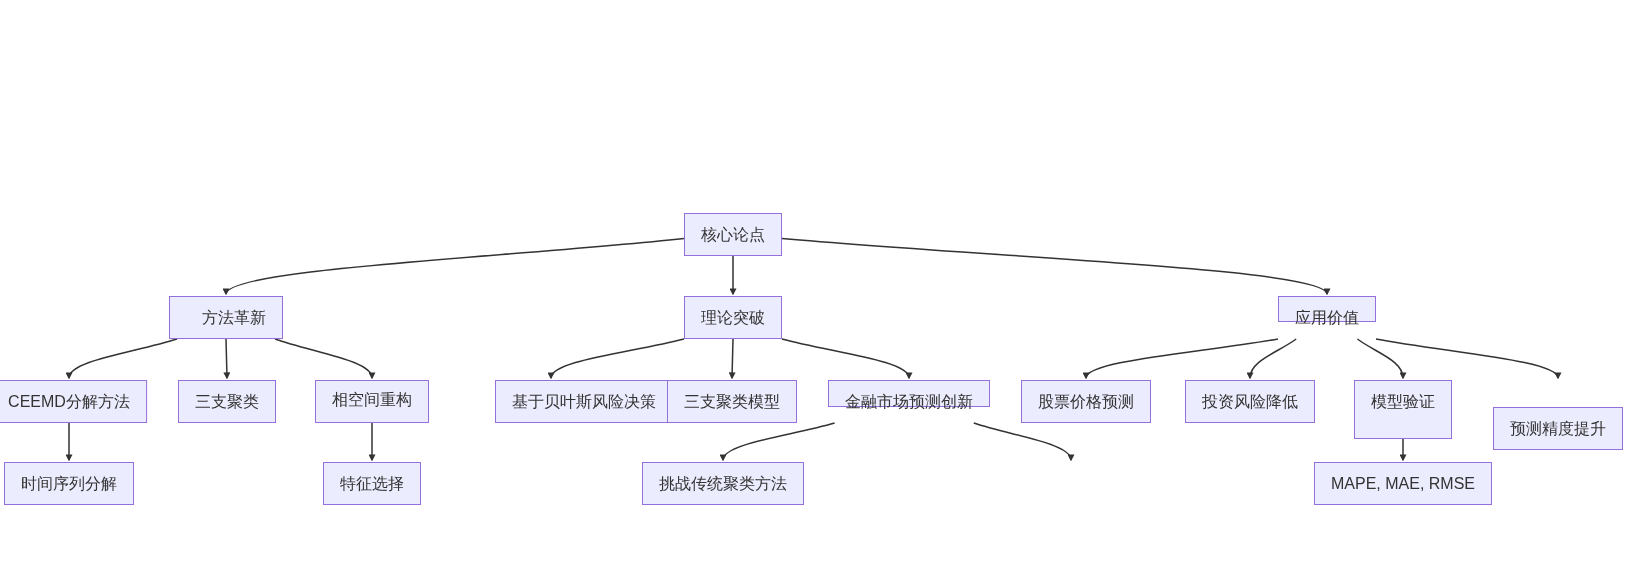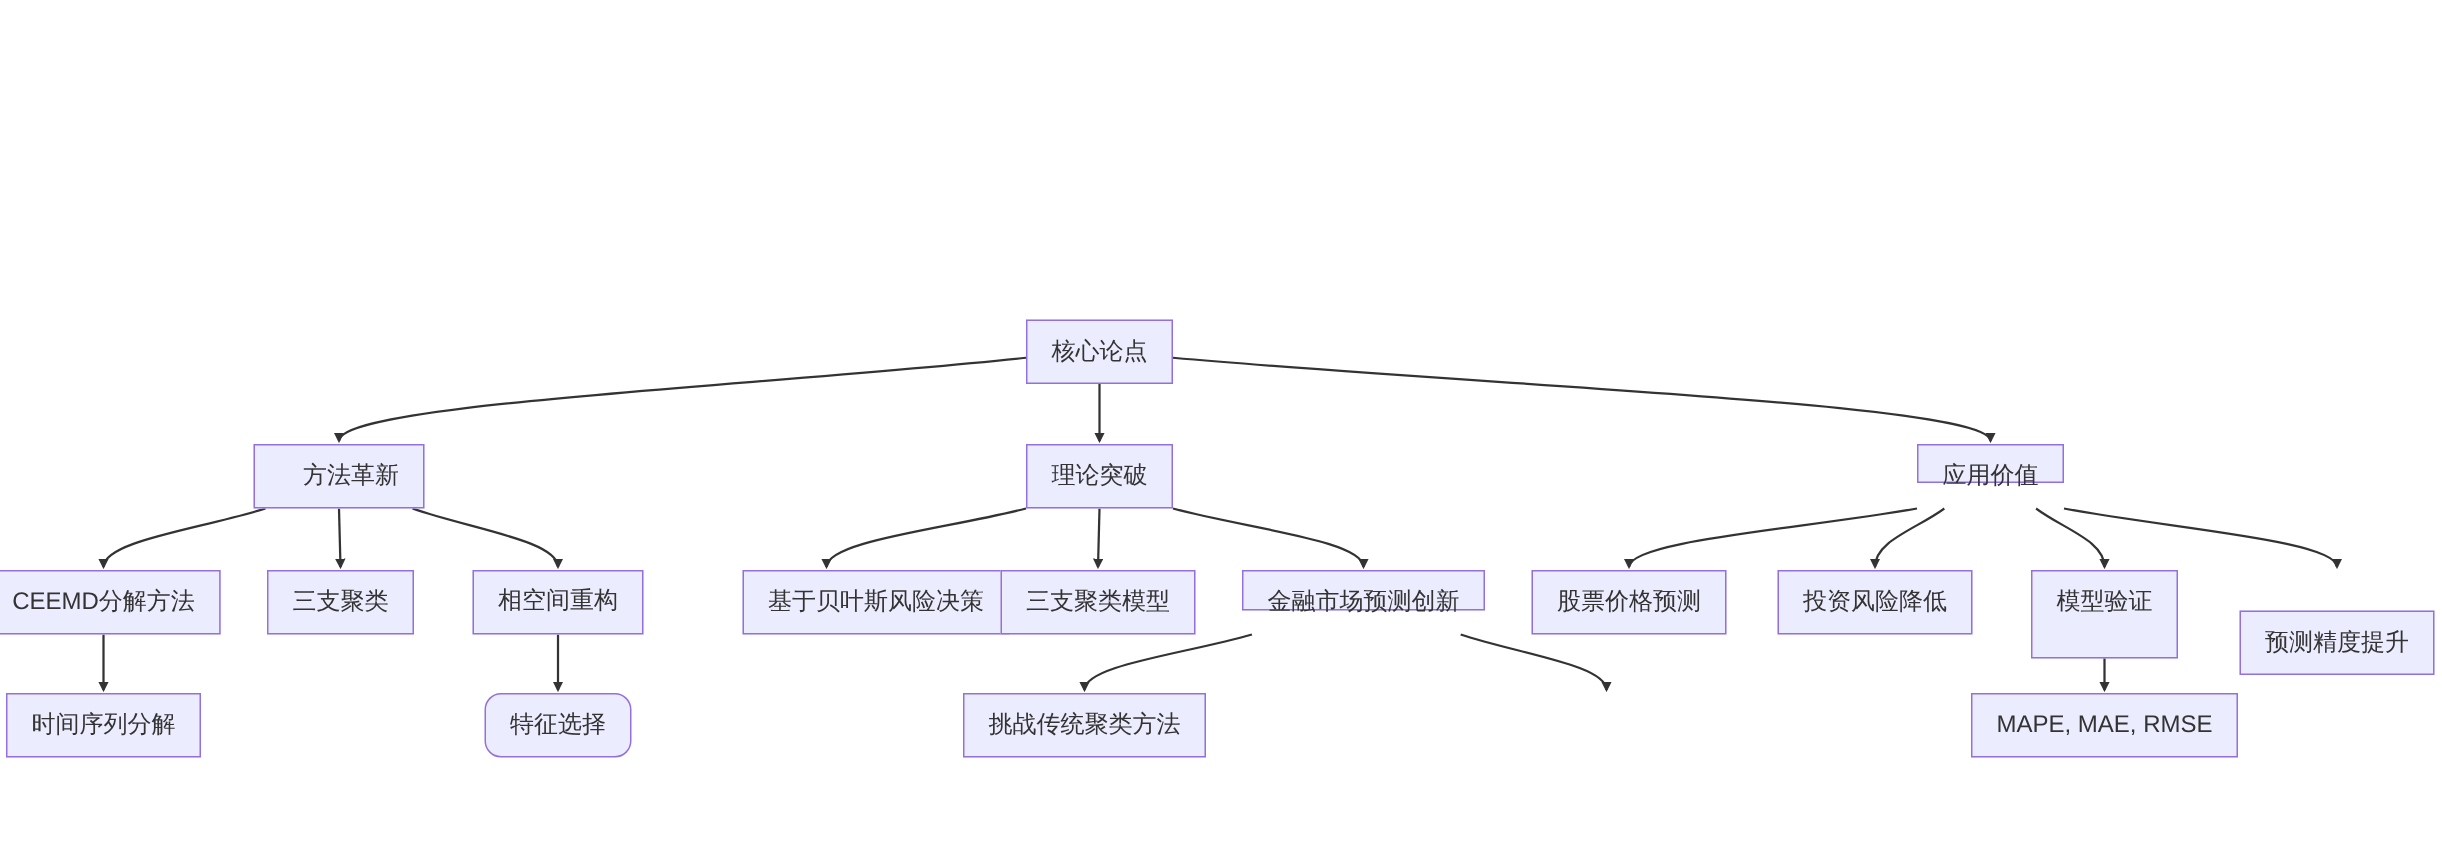--- a/index.html
+++ b/index.html
@@ -85,17 +85,17 @@
       <div class="node" style="left: 227px; top: 380px; height: 43px;">三支聚类</div>
       <div class="node" style="left: 372px; top: 380px; height: 43px; font-family: Liberation Mono, monospace;">相空间重构</div>
       <div class="node" style="left: 551px; top: 380px; height: 43px; margin-left: 33px;">基于贝叶斯风险决策</div>
       <div class="node" style="left: 732px; top: 380px; height: 43px;">三支聚类模型</div>
       <div class="node" style="left: 909px; top: 380px; height: 27px;">金融市场预测创新</div>
       <div class="node" style="left: 1086px; top: 380px; height: 43px;">股票价格预测</div>
       <div class="node" style="left: 1250px; top: 380px; height: 43px;">投资风险降低</div>
       <div class="node" style="left: 1403px; top: 380px; height: 59px;">模型验证</div>
       <div class="node" style="left: 1558px; top: 380px; height: 43px; margin-top: 27px;">预测精度提升</div>
       <div class="node" style="left: 69px; top: 462px; height: 43px;">时间序列分解</div>
-      <div class="node" style="left: 372px; top: 462px; height: 43px; border-radius: 11px;">特征选择</div>
+      <div class="node" style="left: 372px; top: 462px; height: 43px;">特征选择</div>
       <div class="node" style="left: 723px; top: 462px; height: 43px;">挑战传统聚类方法</div>
       <div class="node" style="left: 1403px; top: 462px; height: 43px;">MAPE, MAE, RMSE</div>
     </div>
 </div>
 
 </body></html>

